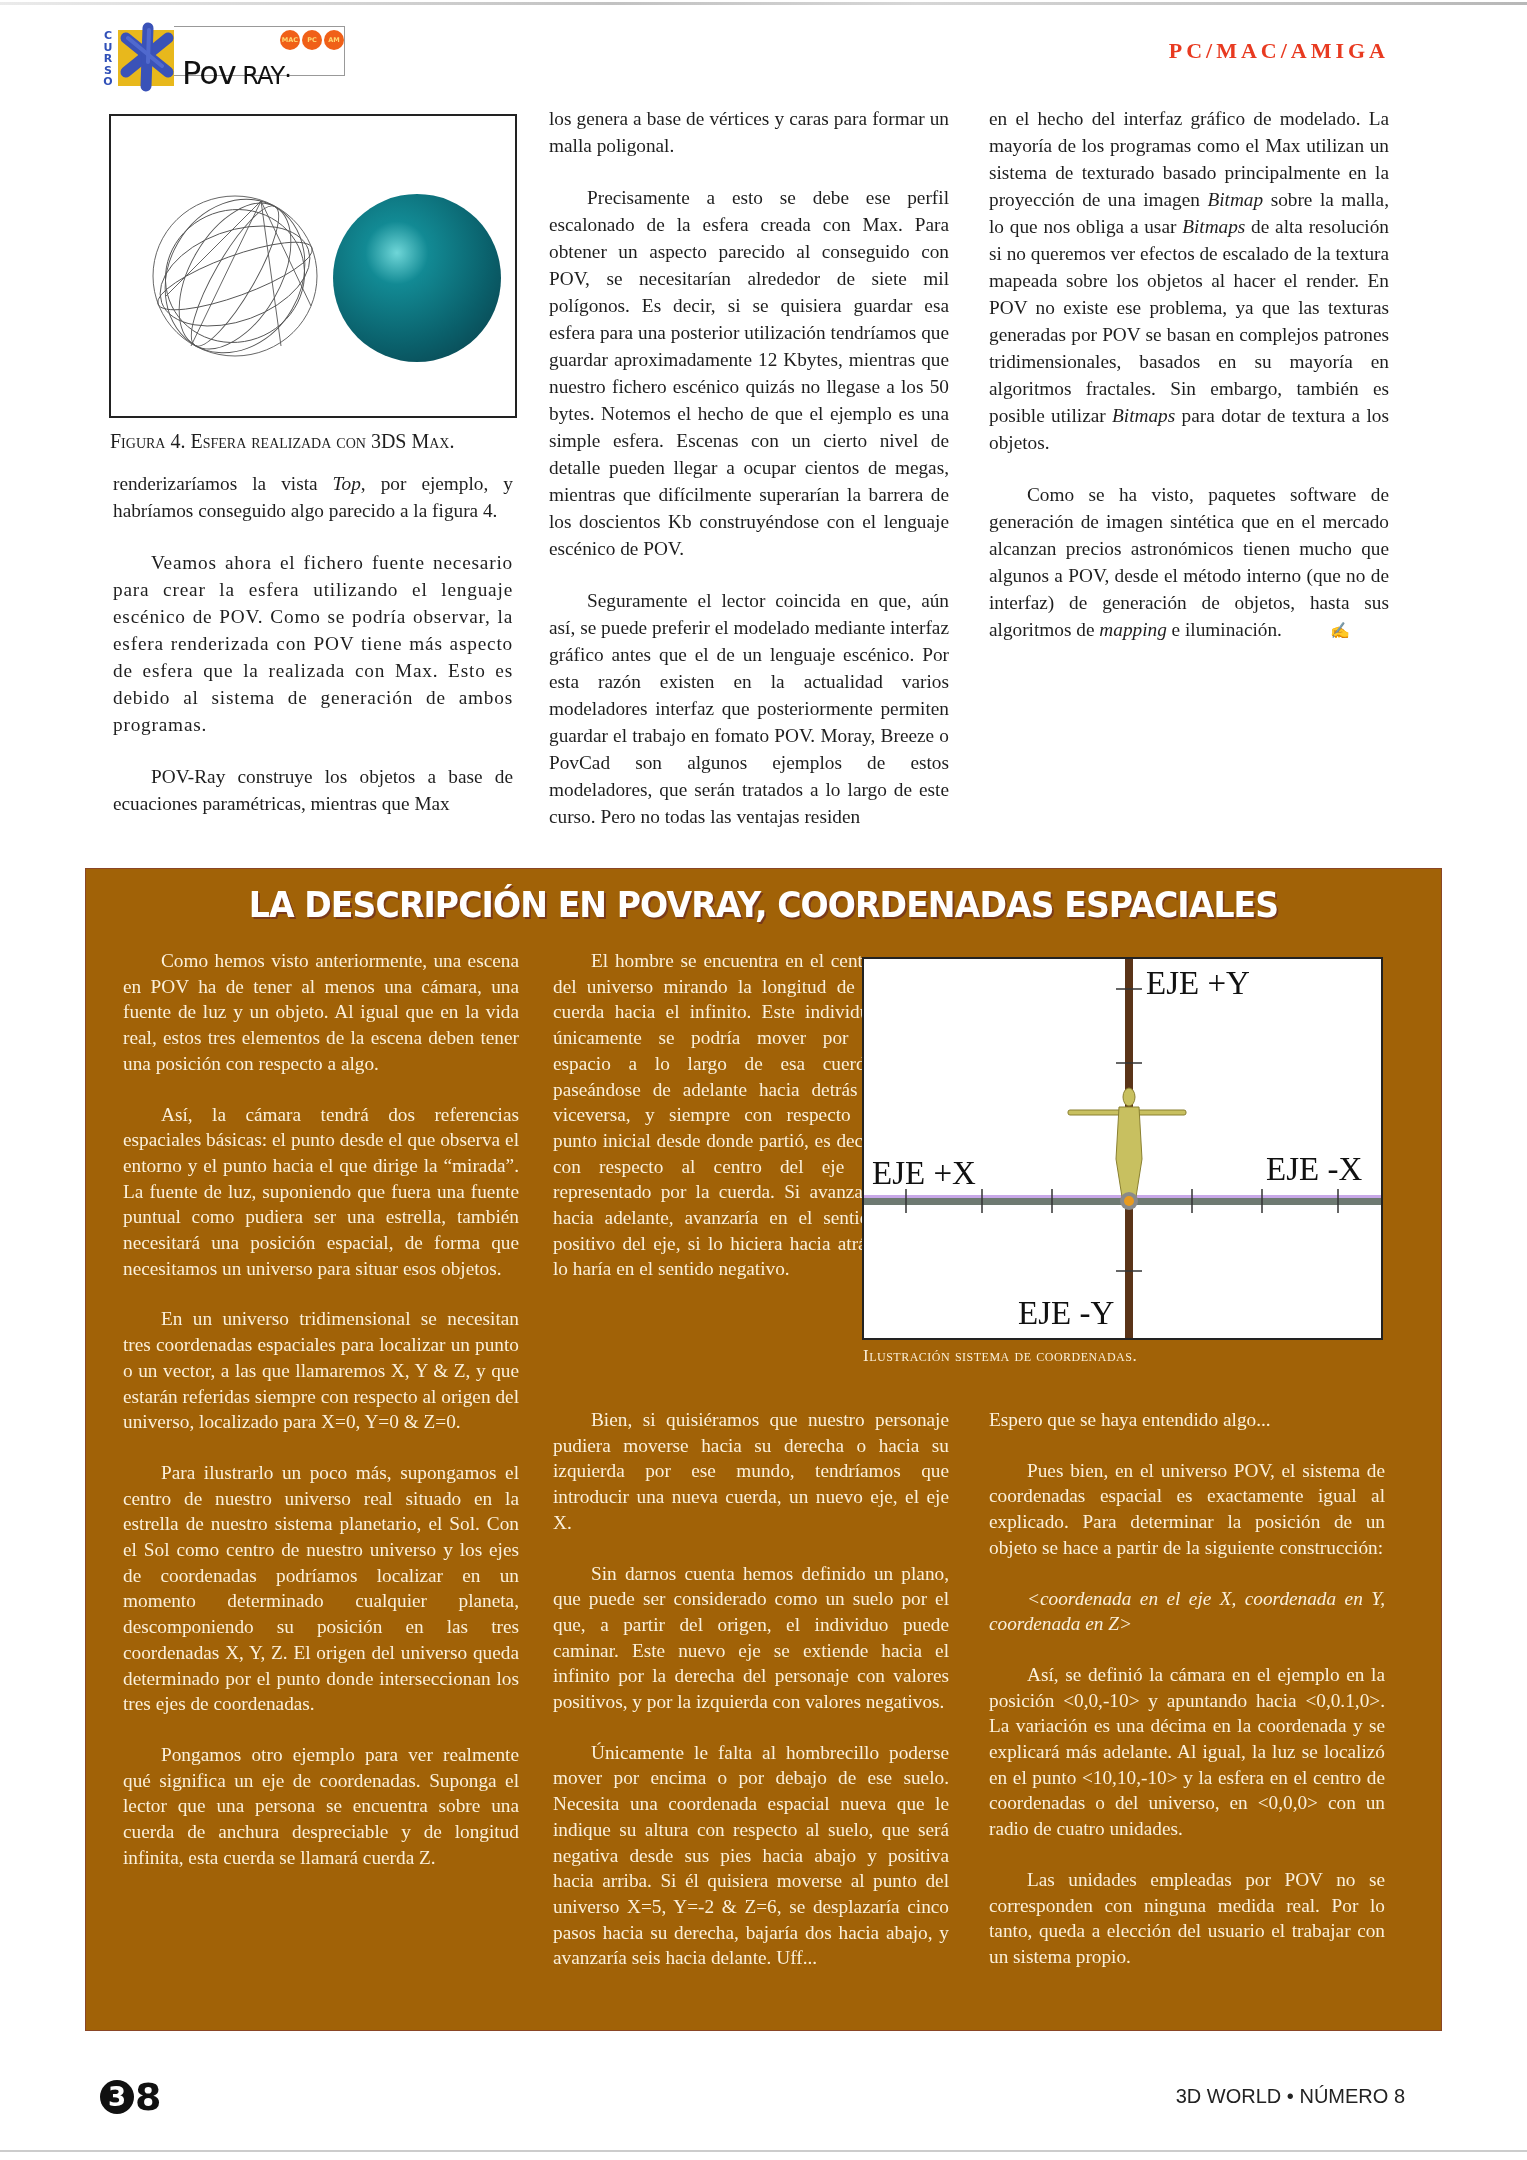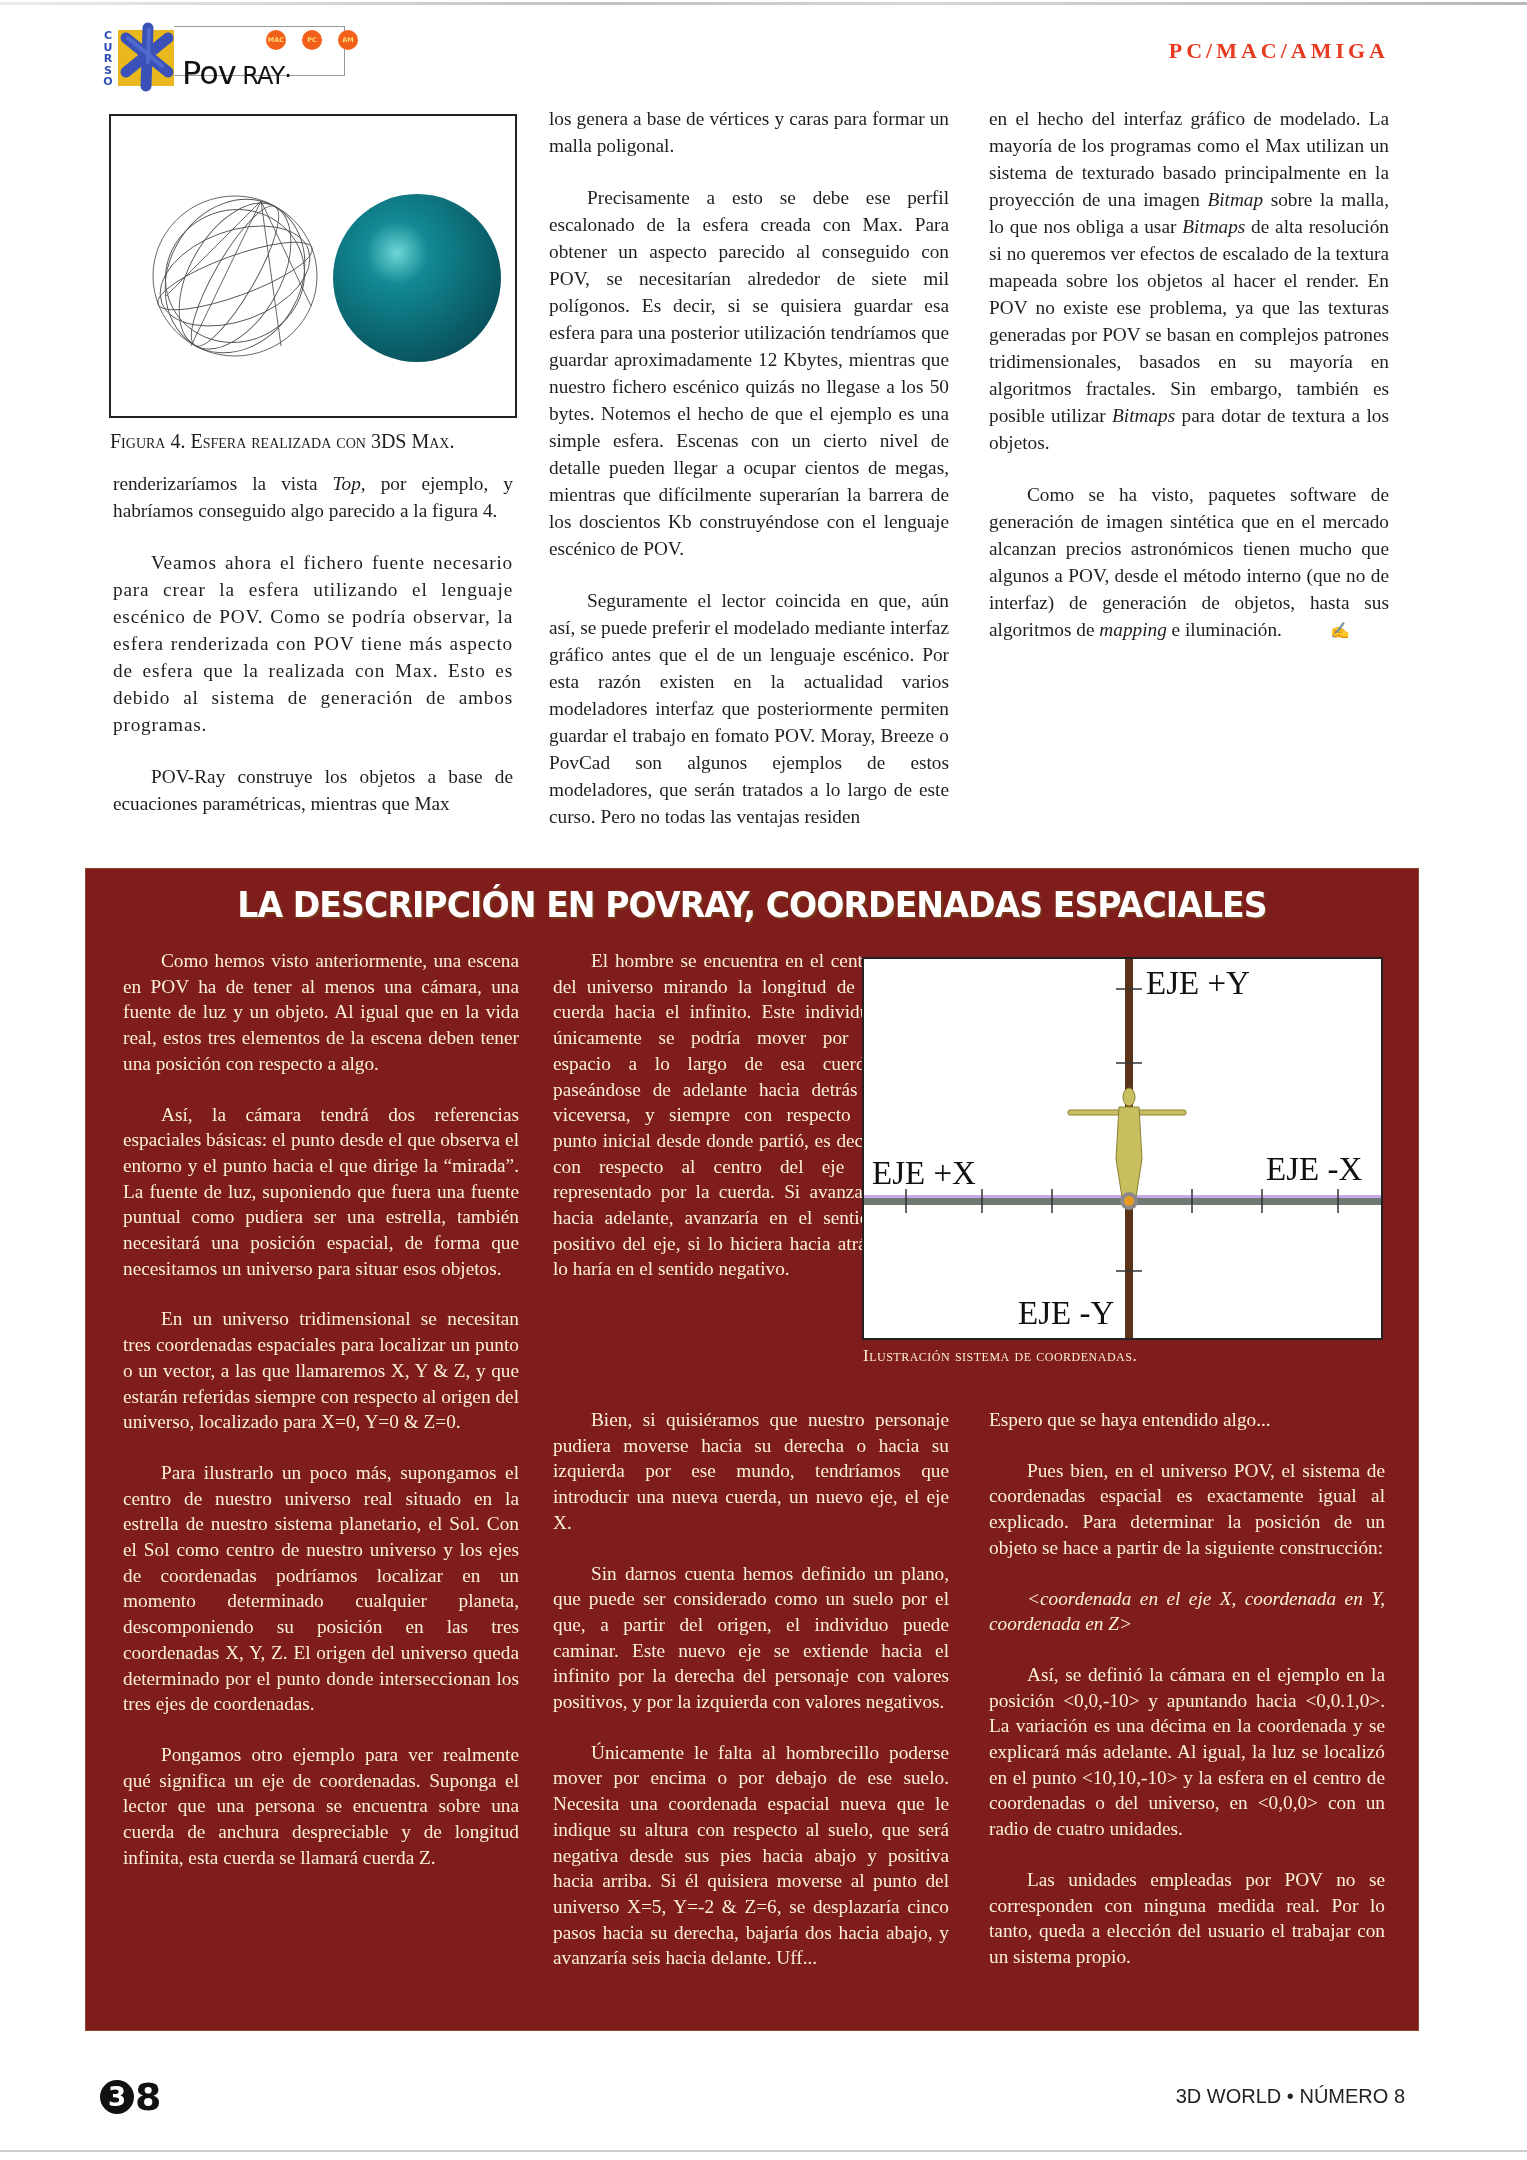--- a/index.html
+++ b/index.html
@@ -14,43 +14,43 @@
   
   .logo { position: absolute; left: 102px; top: 26px; width: 260px; height: 66px; }
   .logo-curso { position: absolute; left: 0; top: 4px; width: 12px; font-family: "DejaVu Sans", sans-serif;
     font-weight: bold; font-size: 11px; line-height: 11.5px; color: #3050b8; text-align: center; }
   .logo-box { position: absolute; left: 16px; top: 4px; width: 56px; height: 56px; background: #e8b81c; }
   .logo-x { position: absolute; left: 10px; top: -4px; width: 70px; height: 70px; }
   .logo-frame { position: absolute; left: 72px; top: 0; width: 170px; height: 48px; border: 1px solid #999; border-left: none; }
   .logo-title { position: absolute; left: 80px; top: 28px; font-family: "DejaVu Sans", sans-serif; font-size: 32px;
     letter-spacing: -1px; color: #111; }
   .logo-title small { font-size: 24px; }
-  .badges { position: absolute; left: 164px; top: 4px; display: flex; gap: 16px; text-align: center; }
+  .badges { position: absolute; left: 178px; top: 4px; display: flex; gap: 2px; text-align: center; }
   .badge { width: 20px; height: 20px; border-radius: 50%; background: #f06018; color: #ffd870;
     font-family: "DejaVu Sans", sans-serif; font-size: 6.5px; font-weight: bold; display: flex; align-items: center; justify-content: center; }
   .platforms { position: absolute; right: 138px; top: 38px; font-family: "Liberation Serif", serif; font-weight: bold;
     font-size: 22px; letter-spacing: 4px; color: #e83a20; }
 
   
   .col { position: absolute; font-size: 19.3px; line-height: 27px; text-align: justify; hyphens: manual; }
   .col p { margin: 0 0 25px 0; text-indent: 38px; }
   .col p.noindent { text-indent: 0; }
   .col1 { left: 113px; top: 470px; width: 400px; }
   .col2 { left: 549px; top: 105px; width: 400px; }
   .col3 { left: 989px; top: 105px; width: 400px; }
   .col1 p.wide { letter-spacing: 0.8px; }
 
   .fig4 { position: absolute; left: 109px; top: 114px; width: 404px; height: 300px; border: 2px solid #222; background: #fff; }
   .fig4-caption { position: absolute; left: 110px; top: 430px; font-size: 20px; font-variant: small-caps; color: #1e1e1e; }
 
   .sign-icon { display: inline-block; margin-left: 10px; color: #6a78b8; font-size: 16px; }
 
   
-  .panel { position: absolute; left: 85px; top: 868px; width: 1334px; height: 1163px; background: #7f1d1d;
-    box-shadow: inset 0 0 0 1px #8a4626; }
+  .panel { position: absolute; left: 85px; top: 868px; width: 1334px; height: 1163px; background: #a16207;
+    box-shadow: inset 0 0 0 1px #8a4626; padding-left: 23px; }
   .panel-title { position: absolute; left: 0; top: 16px; width: 100%; text-align: center;
     font-family: "DejaVu Sans", sans-serif; font-weight: bold; font-size: 36px; letter-spacing: -1px;
     color: #ffffff; transform: scaleX(0.92); text-shadow: 2px 2px 0 #7a3a1a; }
   .pcol { position: absolute; font-size: 19.3px; line-height: 25.7px; text-align: justify; color: #fbf0da; }
   .pcol p { margin: 0 0 25px 0; text-indent: 38px; }
   .pcol p.noindent { text-indent: 0; }
   .pcol1 { left: 38px; top: 80px; width: 396px; }
   .pcol2 { left: 468px; top: 80px; width: 326px; }
   .pcol2b { left: 468px; top: 539px; width: 396px; }
   .pcol3 { left: 904px; top: 539px; width: 396px; }

